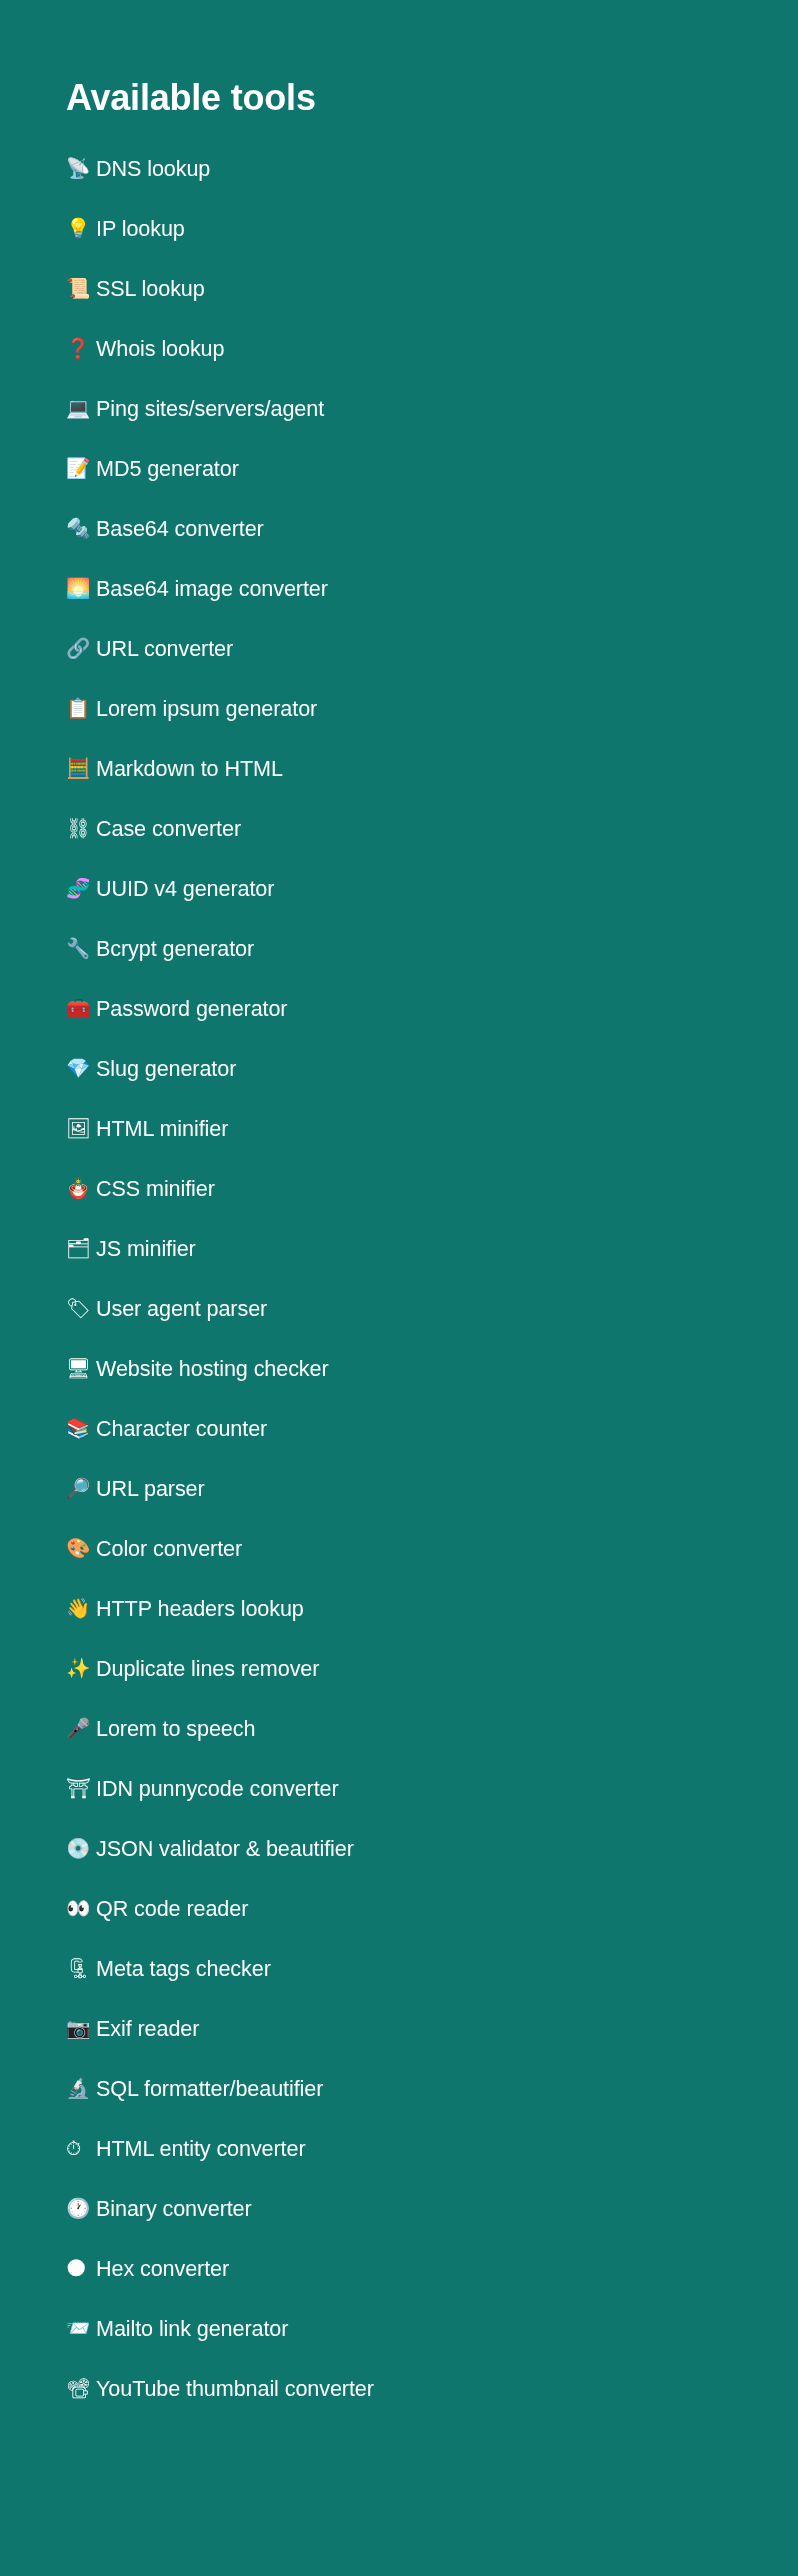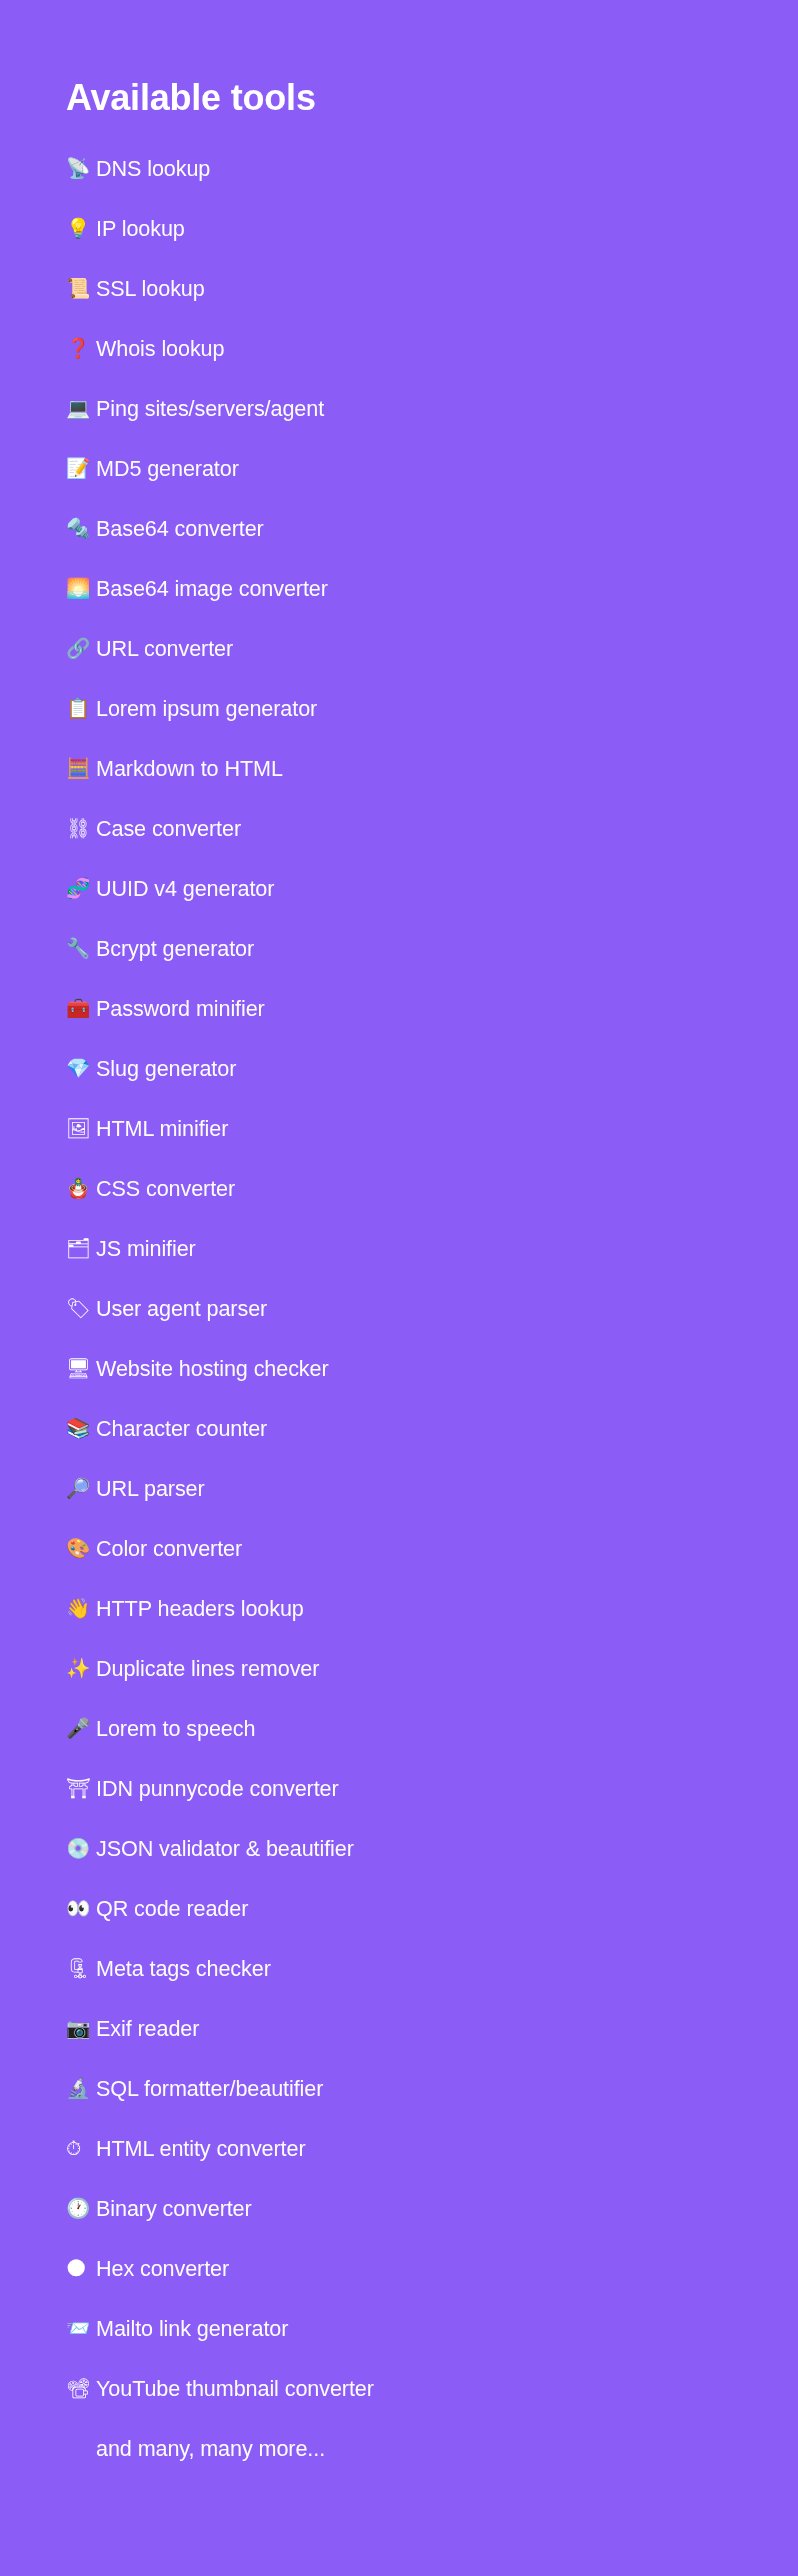--- a/index.html
+++ b/index.html
@@ -11,21 +11,21 @@
     width: 798px;
     height: 2576px;
     overflow: hidden;
     font-family: "Liberation Sans", sans-serif;
     -webkit-font-smoothing: antialiased;
   }
   .page {
     position: relative;
     width: 798px;
     height: 2576px;
-    background: #8b5cf6;
+    background: #0f766e;
     box-sizing: border-box;
   }
   .panel {
     position: absolute;
     left: 0;
     top: 0;
     width: 798px;
     padding: 0;
   }
   .page-title {
@@ -136,33 +136,33 @@
         <li class="tool-item">
           <span class="tool-emoji">🧬</span>
           <span class="tool-label">UUID v4 generator</span>
         </li>
         <li class="tool-item">
           <span class="tool-emoji">🔧</span>
           <span class="tool-label">Bcrypt generator</span>
         </li>
         <li class="tool-item">
           <span class="tool-emoji">🧰</span>
-          <span class="tool-label">Password minifier</span>
+          <span class="tool-label">Password generator</span>
         </li>
         <li class="tool-item">
           <span class="tool-emoji">💎</span>
           <span class="tool-label">Slug generator</span>
         </li>
         <li class="tool-item">
           <span class="tool-emoji">🖼</span>
           <span class="tool-label">HTML minifier</span>
         </li>
         <li class="tool-item">
           <span class="tool-emoji">🪆</span>
-          <span class="tool-label">CSS converter</span>
+          <span class="tool-label">CSS minifier</span>
         </li>
         <li class="tool-item">
           <span class="tool-emoji">🗂</span>
           <span class="tool-label">JS minifier</span>
         </li>
         <li class="tool-item">
           <span class="tool-emoji">🏷</span>
           <span class="tool-label">User agent parser</span>
         </li>
         <li class="tool-item">
@@ -229,21 +229,17 @@
           <span class="tool-emoji">🌑</span>
           <span class="tool-label">Hex converter</span>
         </li>
         <li class="tool-item">
           <span class="tool-emoji">📨</span>
           <span class="tool-label">Mailto link generator</span>
         </li>
         <li class="tool-item">
           <span class="tool-emoji">📽</span>
           <span class="tool-label">YouTube thumbnail converter</span>
-        </li>
-        <li class="tool-item more">
-          <span class="tool-emoji"></span>
-          <span class="tool-label">and many, many more...</span>
         </li>
       </ul>
   </div>
 </div>
 
 
 </body></html>

